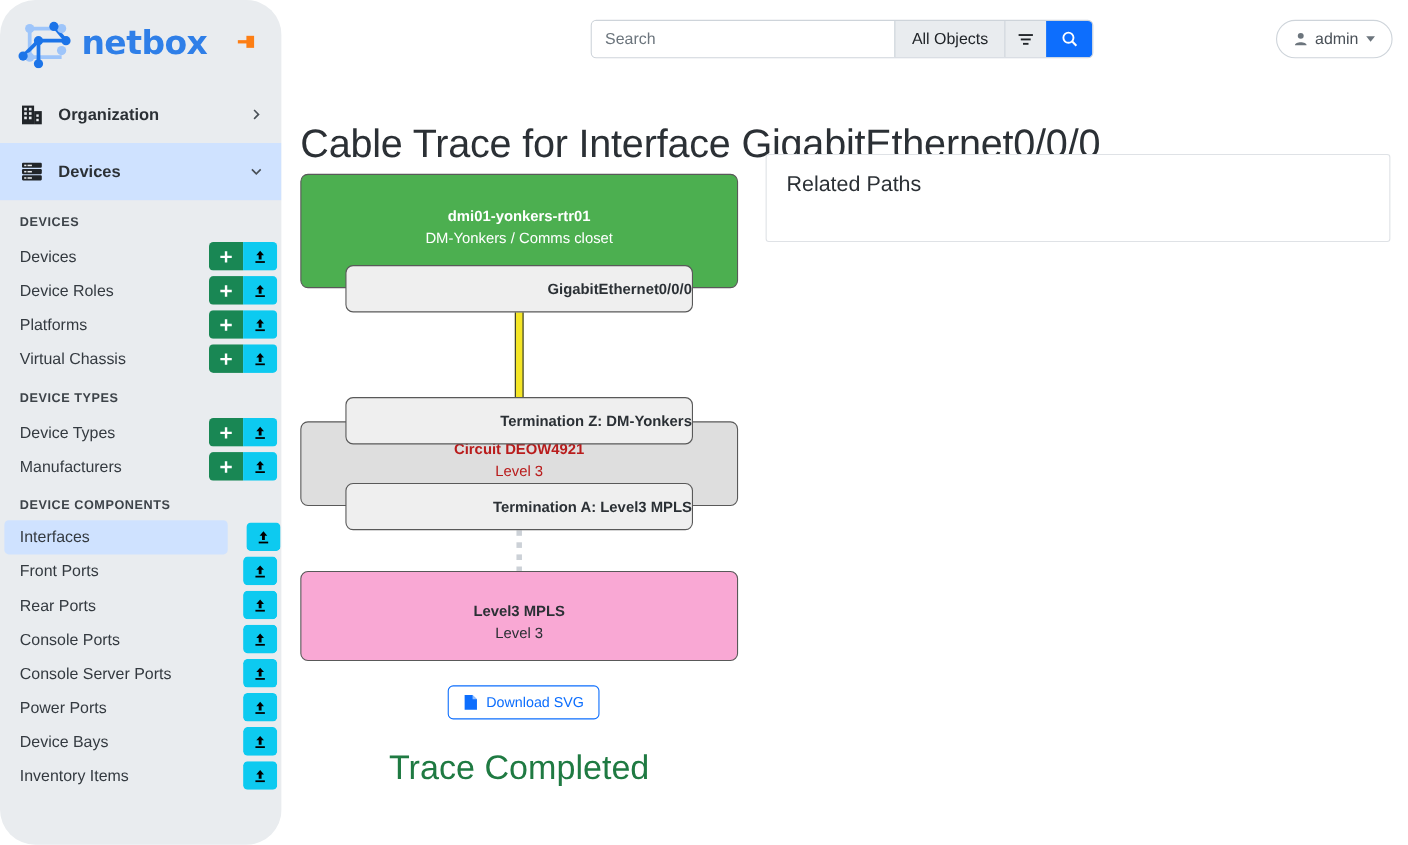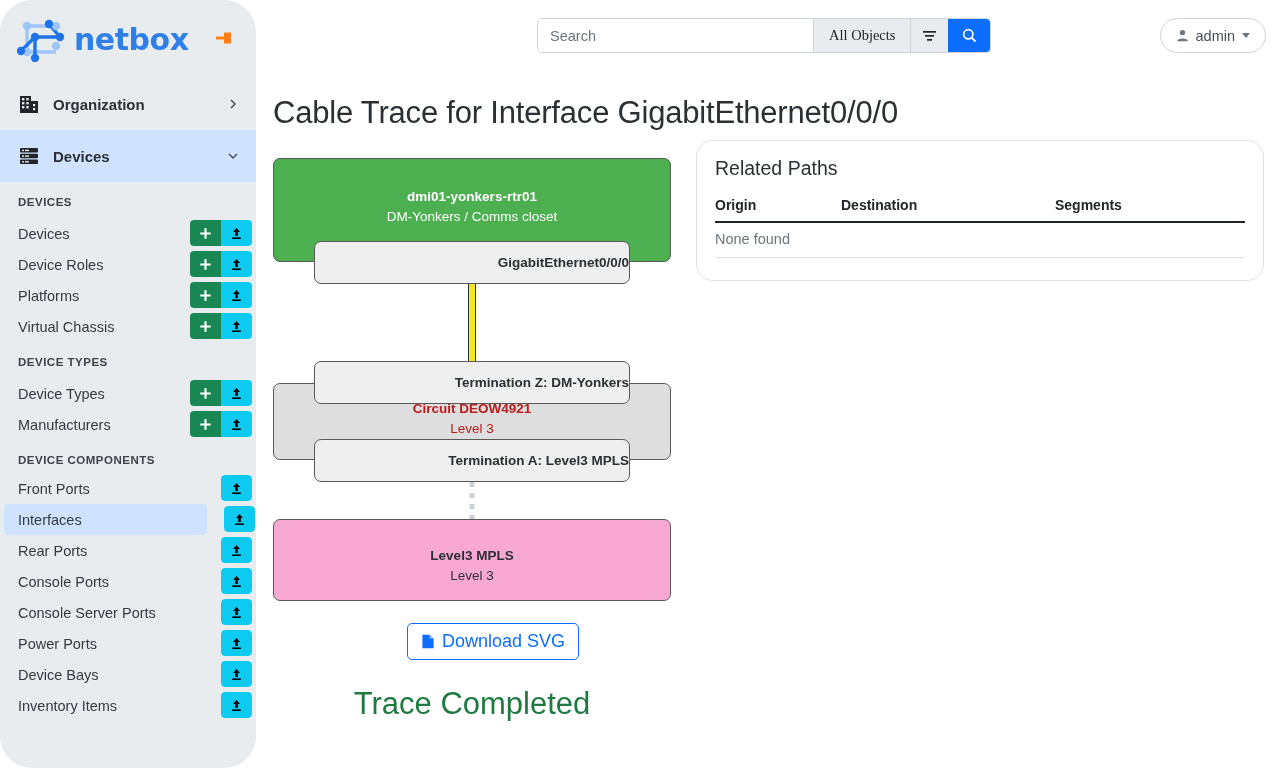--- a/index.html
+++ b/index.html
@@ -107,21 +107,20 @@
     font-family: "Liberation Sans", sans-serif;
     background: #fff;
   }
   .search-input::placeholder { color: #6c757d; }
   .obj-select {
     display: flex; align-items: center; justify-content: center;
     padding: 0 15px; height: 33px;
     background: #e9ecef; color: #212529;
     font-size: 14.5px; cursor: pointer;
     border-left: 1px solid #ced4da;
-    font-family: Liberation Serif, serif;
   }
   .filter-btn {
     display: flex; align-items: center; justify-content: center;
     width: 38px; height: 33px;
     background: #e9ecef; cursor: pointer;
     border-left: 1px solid #ced4da;
   }
   .filter-btn svg { width: 15px; height: 15px; color: #212529; }
   .search-btn {
     display: flex; align-items: center; justify-content: center;
@@ -147,22 +146,22 @@
   }
 
   
   #main {
     position: absolute; left: 256px; top: 70px;
     width: 1024px; height: 698px;
     background: #fff;
     overflow: hidden;
   }
   .page-title {
-    position: absolute; left: 17px; top: 4px;
-    font-size: 31px; font-weight: 400; color: #2b3035;
+    position: absolute; left: 17px; top: 16px;
+    font-size: 36px; font-weight: 400; color: #2b3035;
     letter-spacing: -0.2px;
   }
 
   
   #trace {
     position: absolute; left: 17px; top: 88px;
     width: 398px;
   }
   .node {
     border: 1px solid #595959;
@@ -224,36 +223,36 @@
     width: 398px; height: 82px;
     padding-top: 26px;
   }
 
   .dl-btn {
     display: inline-flex; align-items: center; gap: 7px;
     margin: 22px 0 0 134px;
     padding: 7px 13px;
     border: 1px solid #0d6efd; border-radius: 5px;
     background: #fff; color: #0d6efd;
-    font-size: 18px; cursor: pointer;
+    font-size: 13px; cursor: pointer;
   }
   .dl-btn svg { width: 14px; height: 15px; color: #0d6efd; }
   .trace-done {
     text-align: center; width: 398px;
     margin-top: 26px;
     font-size: 31px; color: #1f7a42; font-weight: 400;
   }
 
   
   #paths-card {
     position: absolute; left: 440px; top: 70px;
     width: 568px;
     background: #fff;
     border: 1px solid #dfe2e6;
-    border-radius: 17px;
+    border-radius: 3px;
     padding: 16px 18px 22px 18px;
   }
   .card-title {
     font-size: 19.5px; font-weight: 400; color: #2b3035;
     margin-bottom: 17px;
   }
   table.paths { width: 100%; border-collapse: collapse; }
   table.paths th {
     text-align: left; font-size: 14px; font-weight: 700;
     color: #212529; padding: 0 0 8px 0;
@@ -437,34 +436,34 @@
       <span class="btn-imp">
         <svg viewBox="0 0 13 13">
             <path d="M6.5 1 L10 5 H7.8 V9 H5.2 V5 H3 Z" fill="#000"></path>
             <rect x="2.2" y="10.4" width="8.6" height="1.6" fill="#000"></rect>
           </svg>
       </span>
     </span>
   </div>
 
   <div class="sec-header">DEVICE COMPONENTS</div>
-  <div class="nav-item">
-    <span class="ni-label">Front Ports</span>
-    <span class="btn-pair single">
-      <span class="btn-imp" style="border-radius:4px">
-        <svg viewBox="0 0 13 13">
-            <path d="M6.5 1 L10 5 H7.8 V9 H5.2 V5 H3 Z" fill="#000"></path>
-            <rect x="2.2" y="10.4" width="8.6" height="1.6" fill="#000"></rect>
-          </svg>
-      </span>
-    </span>
-  </div>
   <div class="nav-item sel">
     <span class="ni-label">Interfaces</span>
     <span class="btn-pair single" style="right:-48px">
+      <span class="btn-imp" style="border-radius:4px">
+        <svg viewBox="0 0 13 13">
+            <path d="M6.5 1 L10 5 H7.8 V9 H5.2 V5 H3 Z" fill="#000"></path>
+            <rect x="2.2" y="10.4" width="8.6" height="1.6" fill="#000"></rect>
+          </svg>
+      </span>
+    </span>
+  </div>
+  <div class="nav-item">
+    <span class="ni-label">Front Ports</span>
+    <span class="btn-pair single">
       <span class="btn-imp" style="border-radius:4px">
         <svg viewBox="0 0 13 13">
             <path d="M6.5 1 L10 5 H7.8 V9 H5.2 V5 H3 Z" fill="#000"></path>
             <rect x="2.2" y="10.4" width="8.6" height="1.6" fill="#000"></rect>
           </svg>
       </span>
     </span>
   </div>
   <div class="nav-item">
     <span class="ni-label">Rear Ports</span>
@@ -612,29 +611,15 @@
         <path d="M8.6 0.8 V4.6 H12.6" fill="#ffffff" opacity="0.55"></path>
       </svg>
       <span>Download SVG</span>
     </div>
 
     <div class="trace-done">Trace Completed</div>
   </div>
 
   <div id="paths-card">
     <div class="card-title">Related Paths</div>
-    <table class="paths">
-      <thead>
-        <tr>
-          <th class="col-origin">Origin</th>
-          <th class="col-dest">Destination</th>
-          <th>Segments</th>
-        </tr>
-      </thead>
-      <tbody>
-        <tr>
-          <td colspan="3">None found</td>
-        </tr>
-      </tbody>
-    </table>
   </div>
 
 </div>
 
 </body></html>

